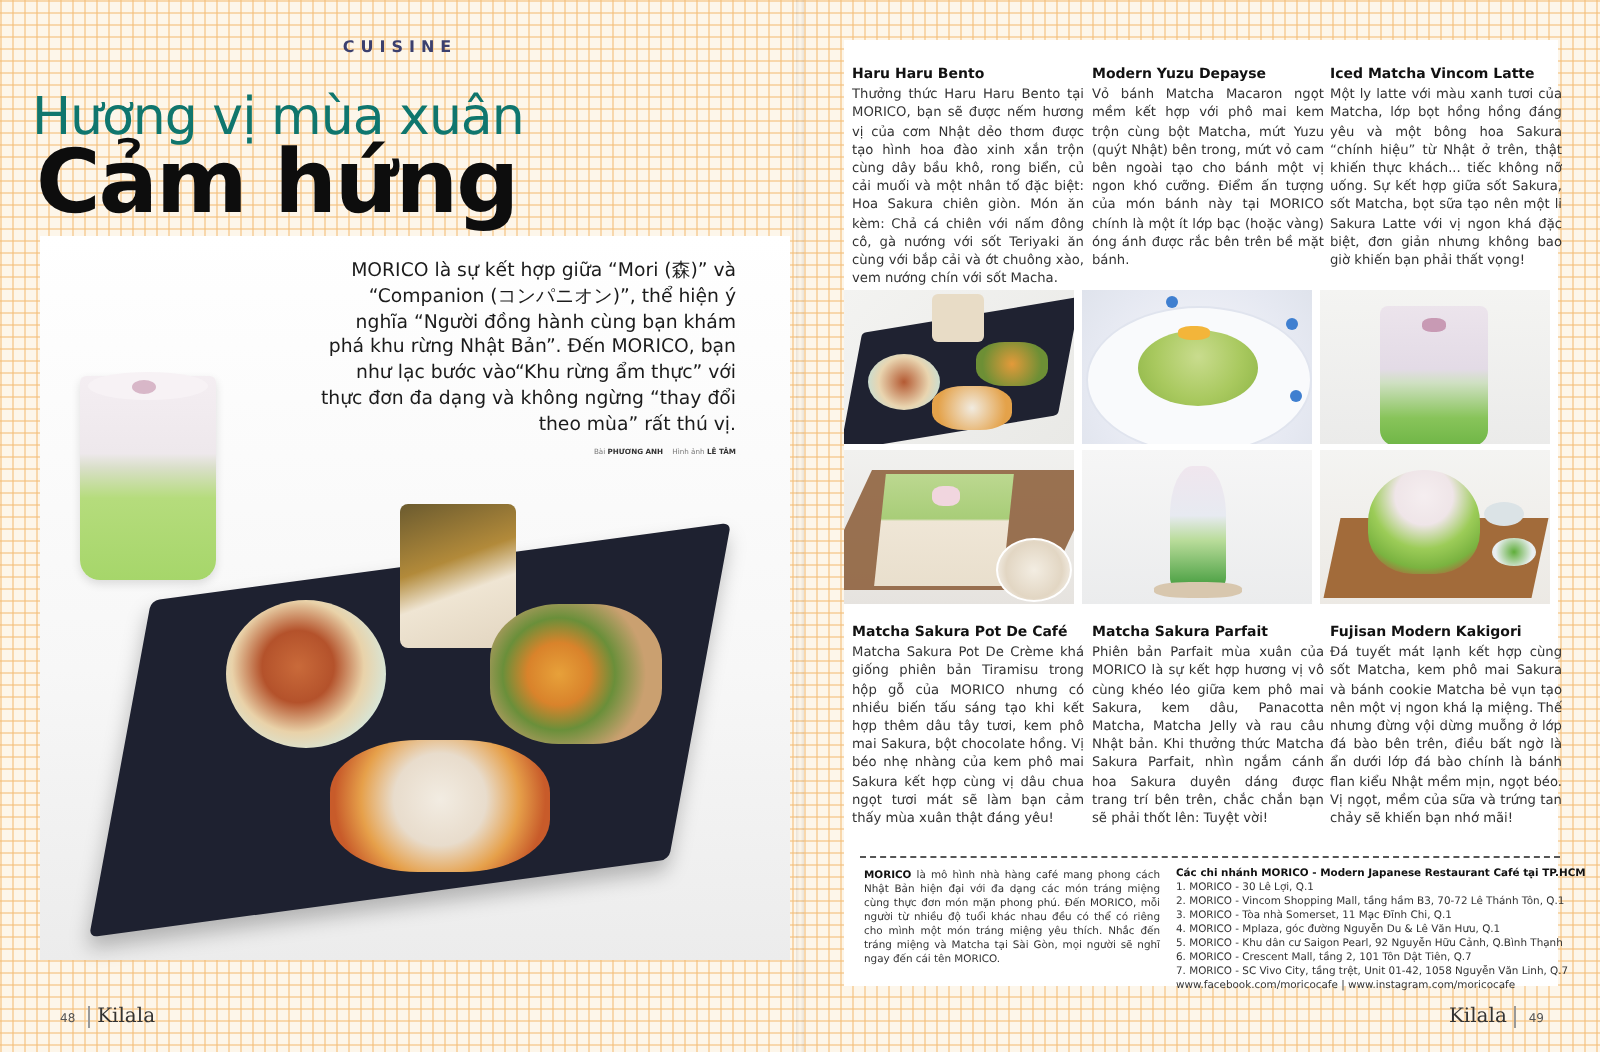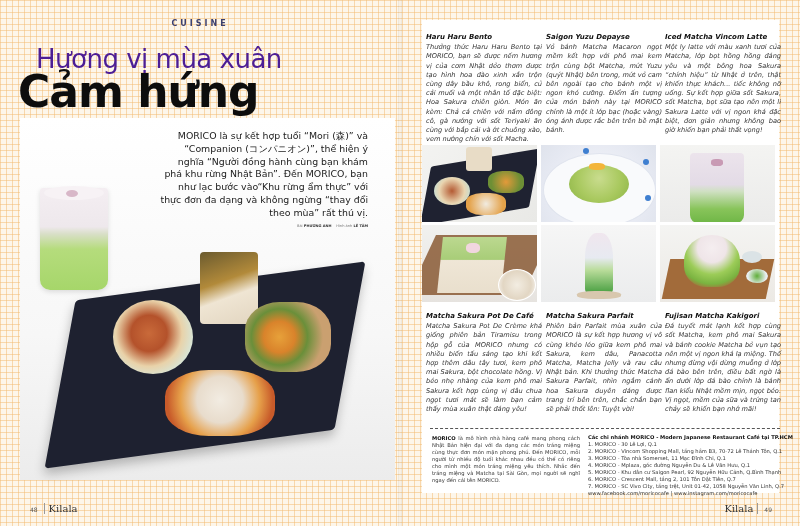--- a/index.html
+++ b/index.html
@@ -9,21 +9,21 @@
       linear-gradient(to right, rgba(244,190,120,.55) 1px, transparent 1px),
       linear-gradient(to bottom, rgba(244,190,120,.55) 1px, transparent 1px);
     background-size:6px 6px;}
   .spread{position:absolute;inset:0;}
   .page{position:absolute;top:0;height:402px;}
   .left{left:0;width:400px;}
   .right{left:400px;width:400px;}
   .gutter{position:absolute;left:398px;top:0;width:4px;height:526px;background:linear-gradient(to right,rgba(0,0,0,.08),rgba(0,0,0,0),rgba(0,0,0,.08));}
   
   .kicker{position:absolute;top:19px;left:0;width:400px;text-align:center;font-size:8px;letter-spacing:3px;color:#3b3f6e;font-weight:bold;}
-  .h1a{position:absolute;top:44px;left:36px;font-size:26px;color:#4c1d95;font-family:"DejaVu Sans",sans-serif;letter-spacing:-0.5px;}
+  .h1a{position:absolute;top:44px;left:16px;font-size:26px;color:#0f766e;font-family:"DejaVu Sans",sans-serif;letter-spacing:-0.5px;}
   .h1b{position:absolute;top:66px;left:18px;font-size:44px;color:#0d0d0d;font-weight:bold;font-family:"DejaVu Sans",sans-serif;letter-spacing:-1px;}
   .photo-card{position:absolute;left:20px;top:118px;width:375px;height:362px;background:linear-gradient(180deg,#ffffff 0%,#f7f7f7 60%,#ececec 100%);}
   .intro{position:absolute;left:160px;top:130px;width:208px;text-align:right;font-size:9.4px;line-height:12.8px;color:#1b1b1b;}
   .credits{position:absolute;left:240px;top:224px;width:128px;text-align:right;font-size:3.6px;color:#777;}
   .credits b{color:#333;}
   
   .glass{position:absolute;left:40px;top:188px;width:68px;height:102px;border-radius:3px 3px 10px 10px;
     background:linear-gradient(180deg,#f4eef2 0%,#eee8ec 38%,#d9dfc8 45%,#b5dc7c 60%,#a6d66a 100%);box-shadow:0 2px 5px rgba(0,0,0,.12);}
   .glass-top{position:absolute;left:44px;top:186px;width:60px;height:14px;border-radius:50%;background:#f7f2f5;}
   .flower{position:absolute;left:66px;top:190px;width:12px;height:7px;border-radius:50%;background:#d8b7c8;}
@@ -34,21 +34,21 @@
   .food2{position:absolute;left:145px;top:12px;width:58px;height:72px;background:linear-gradient(160deg,#6b5b2f,#b28a3a 40%,#efe5d3 60%,#e2d5c0);border-radius:4px;}
   .food3{position:absolute;left:190px;top:62px;width:86px;height:70px;border-radius:40%;background:radial-gradient(circle at 40% 50%,#e7a13a 0%,#d9832b 25%,#6a8f3a 45%,#caa070 70%);}
   .food4{position:absolute;left:110px;top:130px;width:110px;height:66px;border-radius:40%;background:radial-gradient(circle at 50% 45%,#f2ece2 0%,#e8dccc 35%,#e6a04a 60%,#c85b2a 80%);}
   
   .folio-left{position:absolute;left:30px;top:503px;font-size:6px;color:#555;}
   .folio-left .brand{font-family:"DejaVu Serif",serif;font-size:10px;color:#333;margin-left:4px;border-left:1px solid #999;padding-left:4px;}
   .folio-right{position:absolute;right:28px;top:503px;font-size:6px;color:#555;}
   .folio-right .brand{font-family:"DejaVu Serif",serif;font-size:10px;color:#333;margin-right:4px;border-right:1px solid #999;padding-right:4px;}
   
   .rcard{position:absolute;left:22px;top:20px;width:357px;height:473px;background:#ffffff;}
-  .col{position:absolute;width:116px;font-size:6.6px;line-height:9.2px;color:#333;text-align:justify;font-style:italic;}
+  .col{position:absolute;width:116px;font-size:6.6px;line-height:9.2px;color:#333;text-align:justify;}
   .col h3{margin:0 0 1px 0;font-size:7px;font-weight:bold;color:#111;}
   .photos{position:absolute;left:422px;top:145px;width:353px;}
   .ph{position:absolute;width:115px;height:77px;overflow:hidden;}
   .p1{left:0;top:0;background:linear-gradient(135deg,#f3f3f1,#e9e9e6);}
   .p2{left:119px;top:0;background:radial-gradient(circle at 50% 60%,#f8f8fb 0%,#e6e9f2 70%,#dfe3ec 100%);}
   .p3{left:238px;top:0;background:linear-gradient(180deg,#f4f4f2,#ebebea);}
   .p4{left:0;top:80px;background:linear-gradient(180deg,#f1f1ef,#e6e3df);}
   .p5{left:119px;top:80px;background:linear-gradient(180deg,#f6f6f6,#ebeced);}
   .p6{left:238px;top:80px;background:linear-gradient(180deg,#f4f4f2,#ece9e4);}
   .mini-bento{position:absolute;left:6px;top:12px;width:104px;height:60px;background:#1f2231;transform:skewX(-20deg) rotate(-10deg);border-radius:2px;}
@@ -76,21 +76,21 @@
 
 <div class="spread">
 
   <div class="page left">
     <div class="kicker">CUISINE</div>
     <div class="h1a">Hương vị mùa xuân</div>
     <div class="h1b">Cảm hứng Sakura</div>
 
     <div class="photo-card"></div>
 
-    <div class="intro">MORICO là sự kết hợp tuổi “Mori (森)” và “Companion (コンパニオン)”, thể hiện ý nghĩa “Người đồng hành cùng bạn khám phá khu rừng Nhật Bản”. Đến MORICO, bạn như lạc bước vào“Khu rừng ẩm thực” với thực đơn đa dạng và không ngừng “thay đổi theo mùa” rất thú vị.</div>
+    <div class="intro">MORICO là sự kết hợp giữa “Mori (森)” và “Companion (コンパニオン)”, thể hiện ý nghĩa “Người đồng hành cùng bạn khám phá khu rừng Nhật Bản”. Đến MORICO, bạn như lạc bước vào“Khu rừng ẩm thực” với thực đơn đa dạng và không ngừng “thay đổi theo mùa” rất thú vị.</div>
     <div class="credits">
       <span>Bài</span>
       <b>PHƯƠNG ANH</b>
       &nbsp;&nbsp;
       <span>Hình ảnh</span>
       <b>LÊ TÂM</b>
     </div>
 
     <div class="glass"></div>
     <div class="glass-top"></div>
@@ -118,21 +118,21 @@
       <span class="brand">Kilala</span>
       <span>49</span>
     </div>
   </div>
 
   <div class="col" style="left:426px;top:33px;">
     <h3>Haru Haru Bento</h3>
     <div>Thưởng thức Haru Haru Bento tại MORICO, bạn sẽ được nếm hương vị của cơm Nhật dẻo thơm được tạo hình hoa đào xinh xắn trộn cùng dây bầu khô, rong biển, củ cải muối và một nhân tố đặc biệt: Hoa Sakura chiên giòn. Món ăn kèm: Chả cá chiên với nấm đông cô, gà nướng với sốt Teriyaki ăn cùng với bắp cải và ớt chuông xào, vem nướng chín với sốt Macha.</div>
   </div>
   <div class="col" style="left:546px;top:33px;">
-    <h3>Saigon Yuzu Depayse</h3>
+    <h3>Modern Yuzu Depayse</h3>
     <div>Vỏ bánh Matcha Macaron ngọt mềm kết hợp với phô mai kem trộn cùng bột Matcha, mứt Yuzu (quýt Nhật) bên trong, mứt vỏ cam bên ngoài tạo cho bánh một vị ngon khó cưỡng. Điểm ấn tượng của món bánh này tại MORICO chính là một ít lớp bạc (hoặc vàng) óng ánh được rắc bên trên bề mặt bánh.</div>
   </div>
   <div class="col" style="left:665px;top:33px;">
     <h3>Iced Matcha Vincom Latte</h3>
     <div>Một ly latte với màu xanh tươi của Matcha, lớp bọt hồng hồng đáng yêu và một bông hoa Sakura “chính hiệu” từ Nhật ở trên, thật khiến thực khách... tiếc không nỡ uống. Sự kết hợp giữa sốt Sakura, sốt Matcha, bọt sữa tạo nên một li Sakura Latte với vị ngon khá đặc biệt, đơn giản nhưng không bao giờ khiến bạn phải thất vọng!</div>
   </div>
 
   <div class="photos">
     <div class="ph p1">
       <div class="mini-bento"></div>
@@ -173,21 +173,21 @@
 
   <div class="col" style="left:426px;top:312px;">
     <h3>Matcha Sakura Pot De Café</h3>
     <div>Matcha Sakura Pot De Crème khá giống phiên bản Tiramisu trong hộp gỗ của MORICO nhưng có nhiều biến tấu sáng tạo khi kết hợp thêm dâu tây tươi, kem phô mai Sakura, bột chocolate hồng. Vị béo nhẹ nhàng của kem phô mai Sakura kết hợp cùng vị dâu chua ngọt tươi mát sẽ làm bạn cảm thấy mùa xuân thật đáng yêu!</div>
   </div>
   <div class="col" style="left:546px;top:312px;">
     <h3>Matcha Sakura Parfait</h3>
     <div>Phiên bản Parfait mùa xuân của MORICO là sự kết hợp hương vị vô cùng khéo léo giữa kem phô mai Sakura, kem dâu, Panacotta Matcha, Matcha Jelly và rau câu Nhật bản. Khi thưởng thức Matcha Sakura Parfait, nhìn ngắm cánh hoa Sakura duyên dáng được trang trí bên trên, chắc chắn bạn sẽ phải thốt lên: Tuyệt vời!</div>
   </div>
   <div class="col" style="left:665px;top:312px;">
-    <h3>Fujisan Matcha Kakigori</h3>
+    <h3>Fujisan Modern Kakigori</h3>
     <div>Đá tuyết mát lạnh kết hợp cùng sốt Matcha, kem phô mai Sakura và bánh cookie Matcha bẻ vụn tạo nên một vị ngon khá lạ miệng. Thế nhưng đừng vội dừng muỗng ở lớp đá bào bên trên, điều bất ngờ là ẩn dưới lớp đá bào chính là bánh flan kiểu Nhật mềm mịn, ngọt béo. Vị ngọt, mềm của sữa và trứng tan chảy sẽ khiến bạn nhớ mãi!</div>
   </div>
 
   <div class="dashes"></div>
 
   <div class="note">
     <b>MORICO</b><span> là mô hình nhà hàng café mang phong cách Nhật Bản hiện đại với đa dạng các món tráng miệng cùng thực đơn món mặn phong phú. Đến MORICO, mỗi người từ nhiều độ tuổi khác nhau đều có thể có riêng cho mình một món tráng miệng yêu thích. Nhắc đến tráng miệng và Matcha tại Sài Gòn, mọi người sẽ nghĩ ngay đến cái tên MORICO.</span>
   </div>
 
   <div class="branches">

